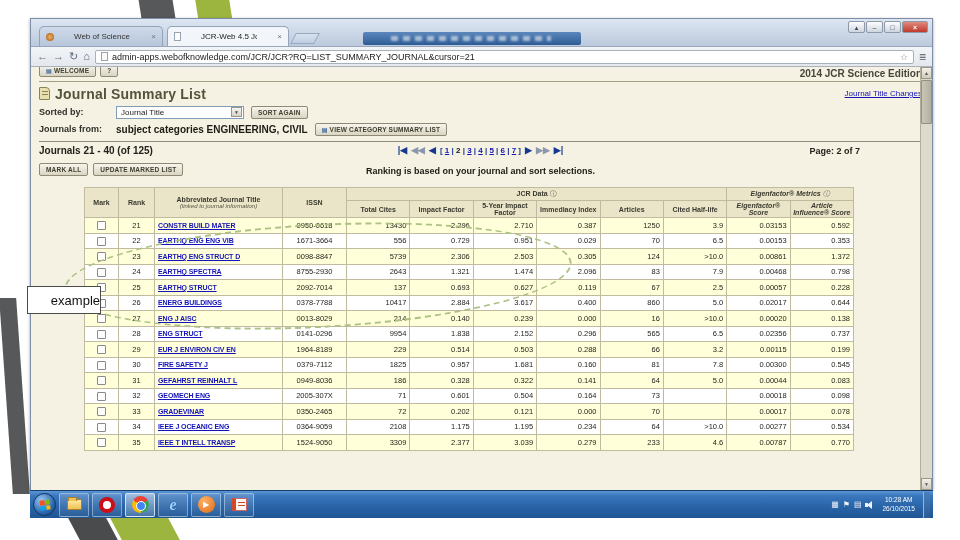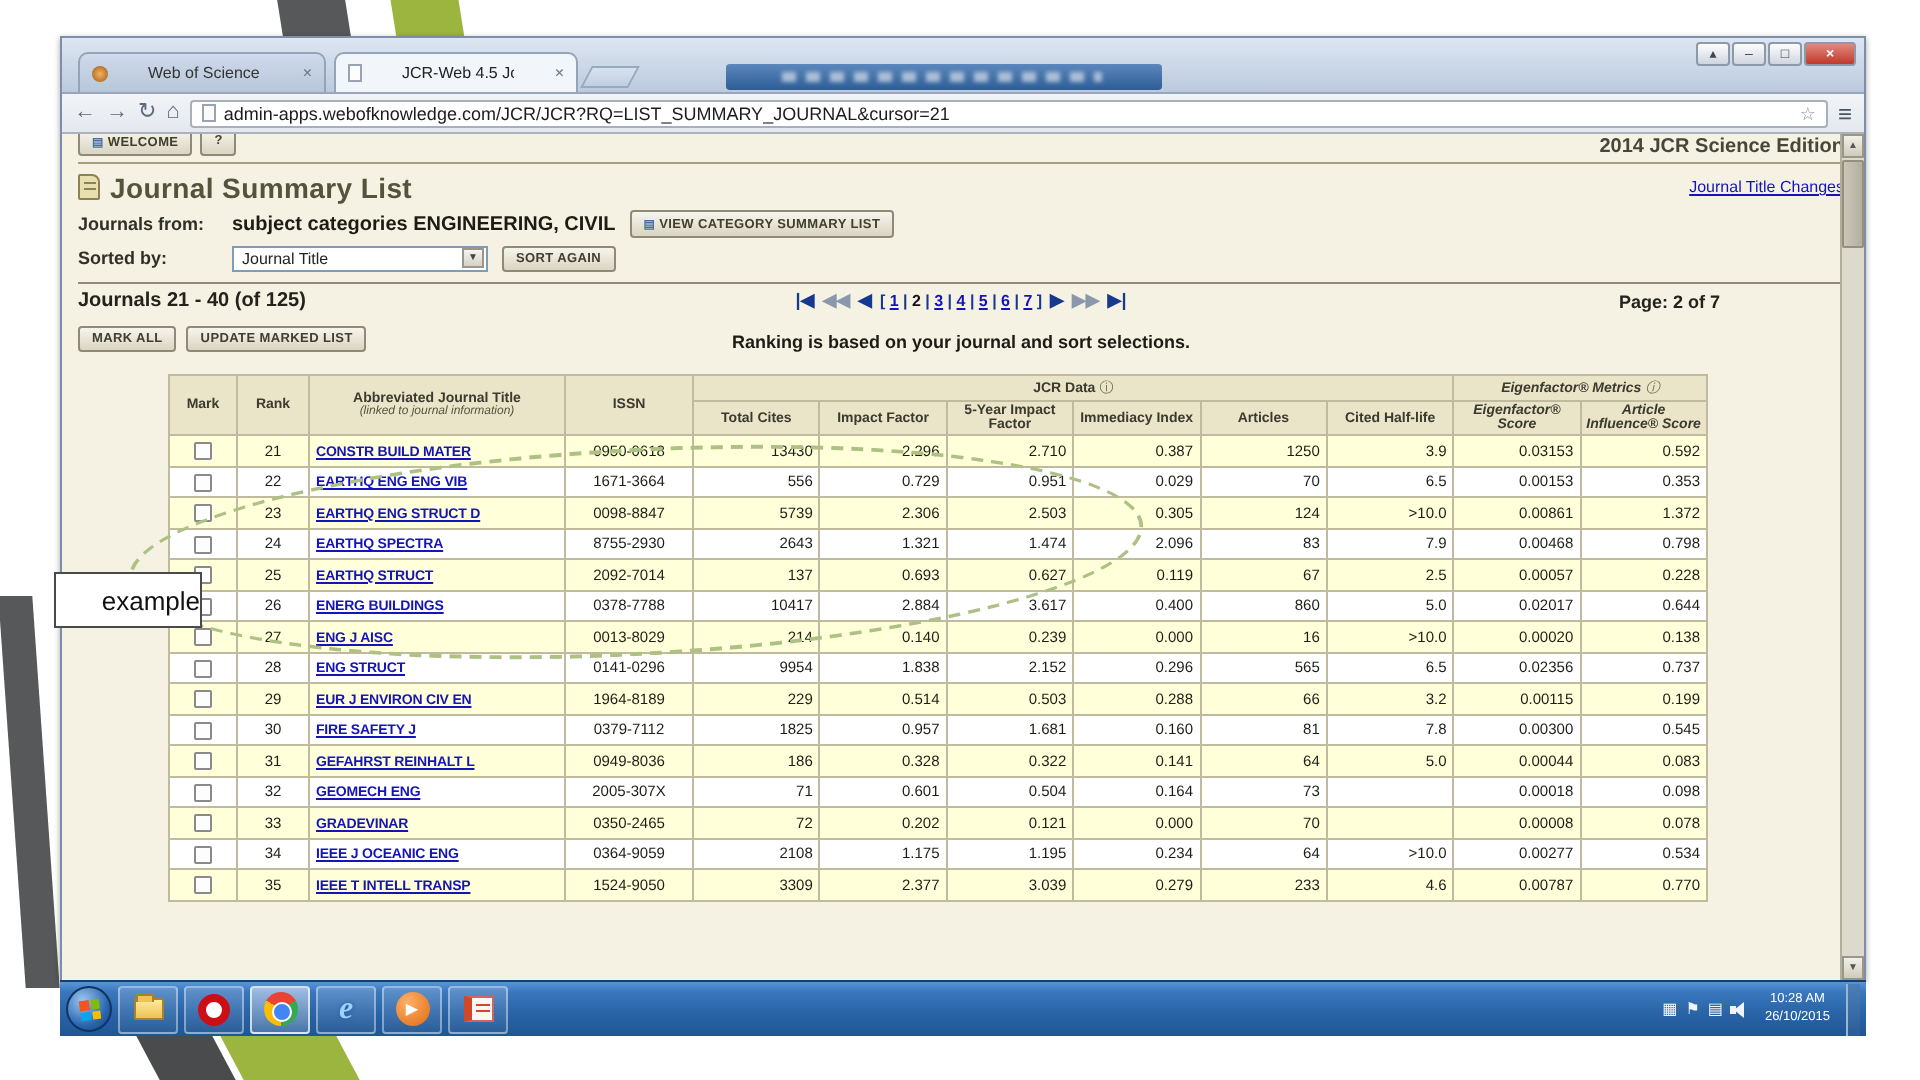--- a/index.html
+++ b/index.html
@@ -199,32 +199,32 @@
 
         <div class="heading-row">
           <div class="h-left">
             <span class="journal-ic"></span>
             <span class="page-title">Journal Summary List</span>
           </div>
           <a class="plain-link">Journal Title Changes</a>
         </div>
 
         <div class="meta-row">
-          <span class="lbl">Journals from:</span>
-          <span class="strong-val">subject categories ENGINEERING, CIVIL</span>
-          <span class="btn"><span class="bic">▤</span><span>VIEW CATEGORY SUMMARY LIST</span></span>
-        </div>
-
-        <div class="meta-row">
           <span class="lbl">Sorted by:</span>
           <span class="select">
             <span>Journal Title</span>
             <span class="sel-arrow">▼</span>
           </span>
           <span class="btn">SORT AGAIN</span>
+        </div>
+
+        <div class="meta-row">
+          <span class="lbl">Journals from:</span>
+          <span class="strong-val">subject categories ENGINEERING, CIVIL</span>
+          <span class="btn"><span class="bic">▤</span><span>VIEW CATEGORY SUMMARY LIST</span></span>
         </div>
 
         <div class="divider"></div>
 
         <div class="range-row">
           <span class="range-text">Journals 21 - 40 (of 125)</span>
           <div class="pagination">
             <span class="pg-arrow">|◀</span>
             <span class="pg-arrow dim">◀◀</span>
             <span class="pg-arrow">◀</span>
@@ -446,21 +446,21 @@
                   <td class="c-mark"><span class="cb"></span></td>
                   <td class="c-rank">33</td>
                   <td class="c-title"><a>GRADEVINAR</a></td>
                   <td class="c-issn">0350-2465</td>
                   <td class="c-cites num">72</td>
                   <td class="c-imp num">0.202</td>
                   <td class="c-fy num">0.121</td>
                   <td class="c-imm num">0.000</td>
                   <td class="c-art num">70</td>
                   <td class="c-hl num"></td>
-                  <td class="c-eig num">0.00008</td>
+                  <td class="c-eig num">0.00017</td>
                   <td class="c-inf num">0.078</td>
                 </tr>
                 <tr class="even">
                   <td class="c-mark"><span class="cb"></span></td>
                   <td class="c-rank">34</td>
                   <td class="c-title"><a>IEEE J OCEANIC ENG</a></td>
                   <td class="c-issn">0364-9059</td>
                   <td class="c-cites num">2108</td>
                   <td class="c-imp num">1.175</td>
                   <td class="c-fy num">1.195</td>

